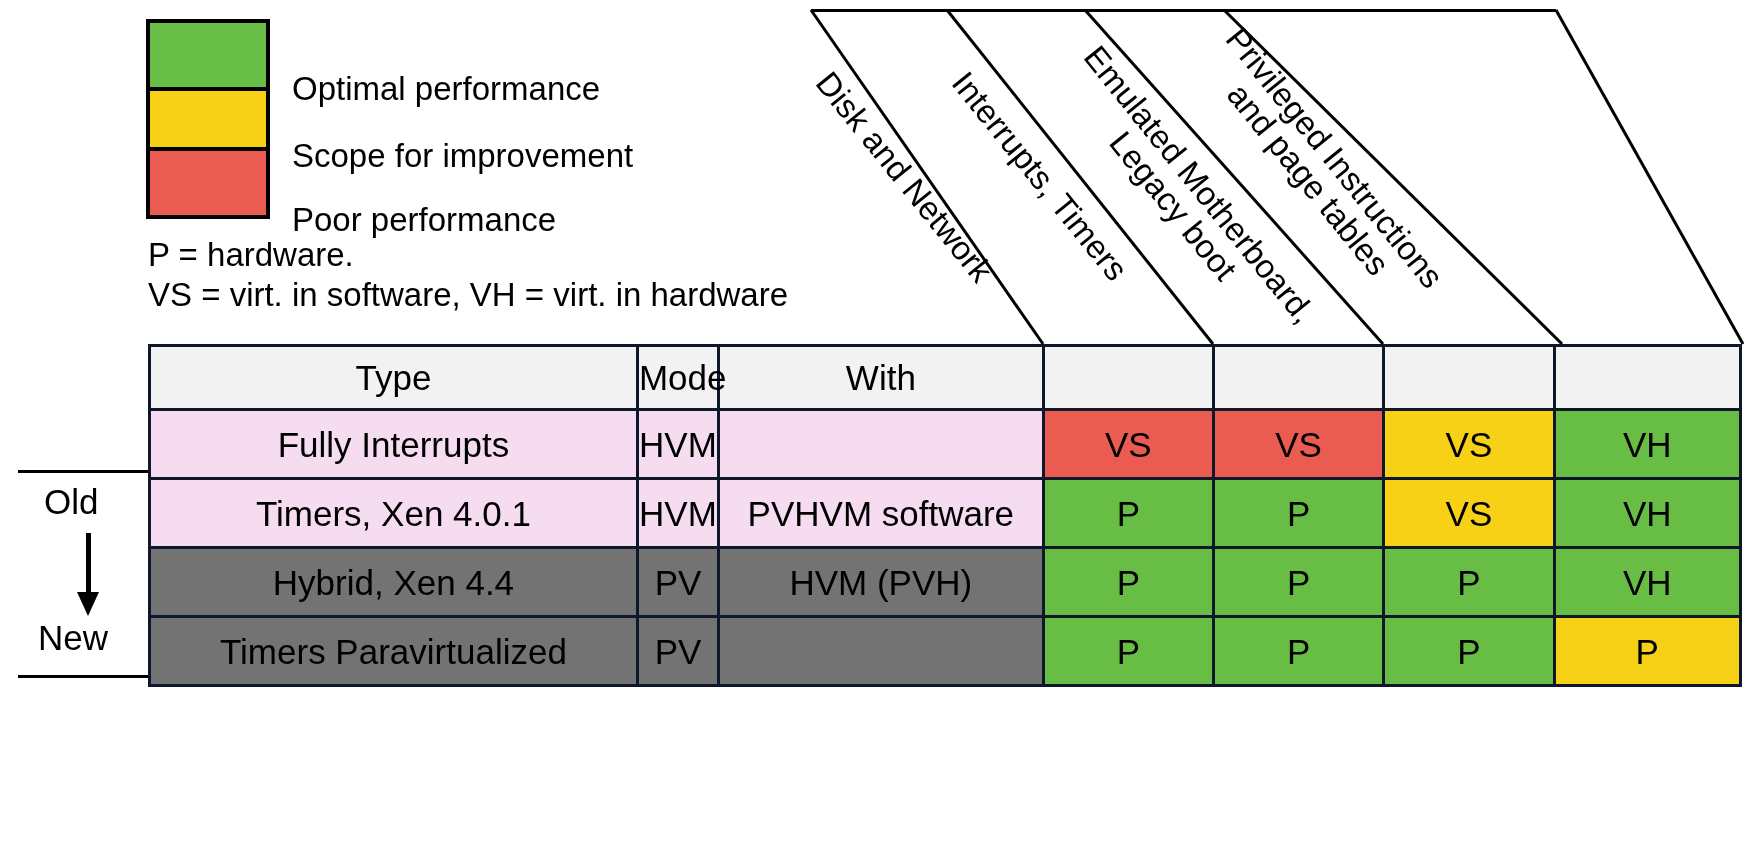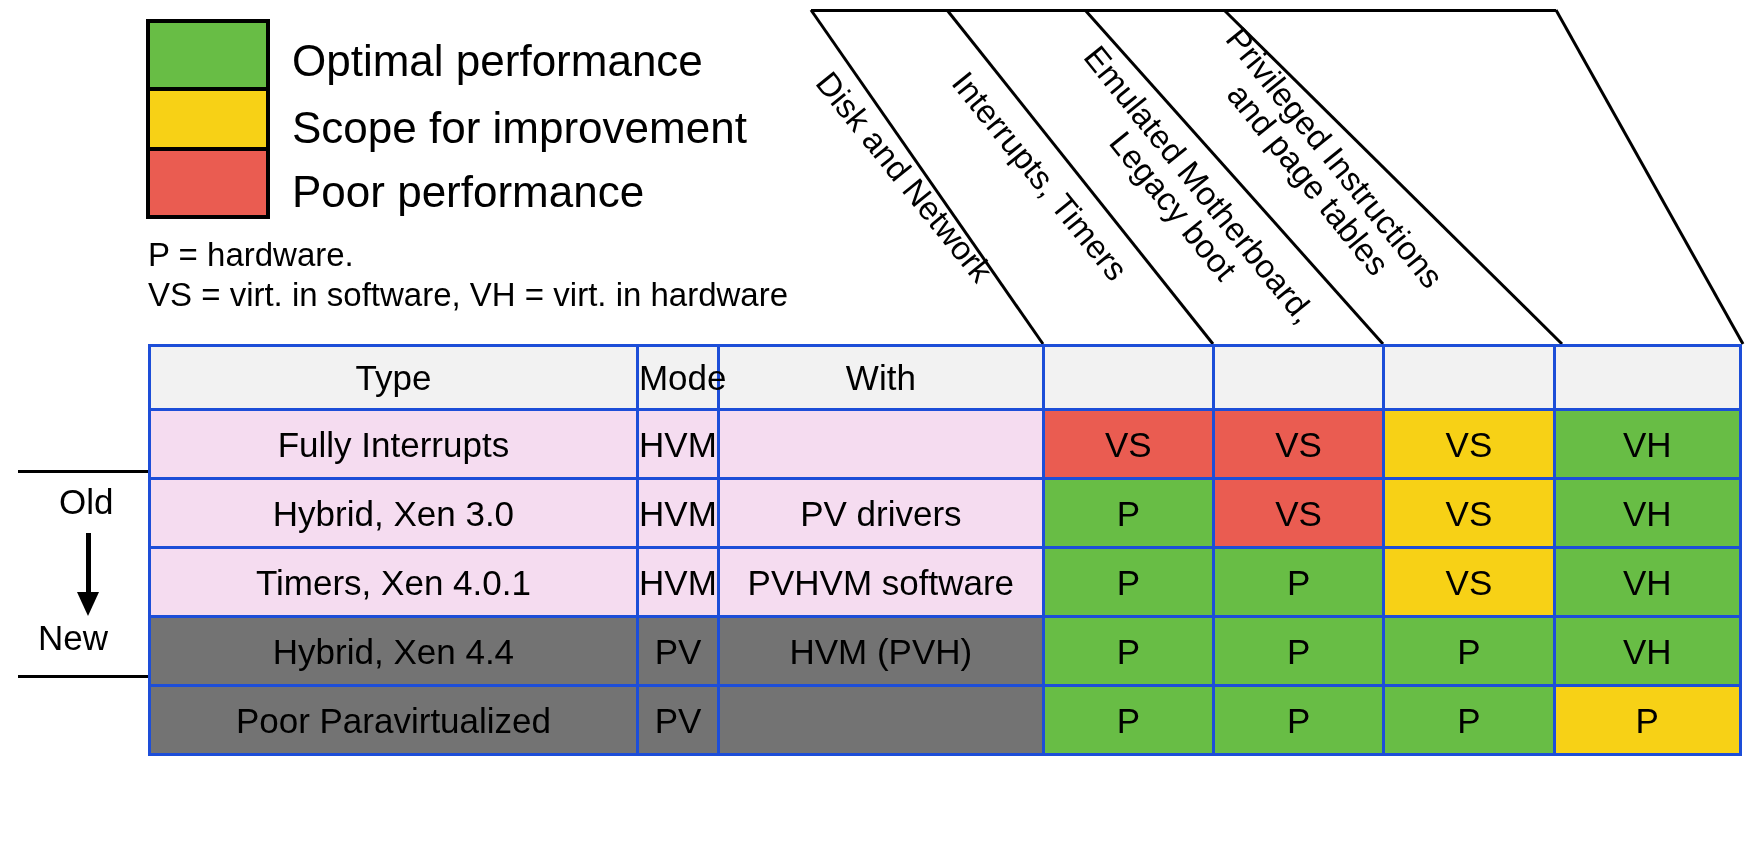--- a/index.html
+++ b/index.html
@@ -2,59 +2,59 @@
 <html><head>
 <meta charset="utf-8">
 <style>
   html,body{margin:0;padding:0;background:#fff;}
   body{width:1746px;height:842px;font-family:"Liberation Sans",sans-serif;color:#000;overflow:hidden;position:relative;}
 
   
   #legend{position:absolute;left:146px;top:19px;width:124px;height:200px;border:4px solid #000;box-sizing:border-box;}
   .legend-swatch{height:33.33%;box-sizing:border-box;}
   .legend-swatch.mid{border-top:4px solid #000;border-bottom:4px solid #000;}
-  .legend-label{position:absolute;left:292px;font-size:44px;line-height:1;white-space:nowrap;}
+  .legend-label{position:absolute;left:292px;font-size:33px;line-height:1;white-space:nowrap;margin-top:33px;}
   #lg0{top:39px;}
   #lg1{top:106px;text-align:center;}
   #lg2{top:170px;}
 
   
   .note{position:absolute;left:148px;font-size:33px;line-height:1;white-space:nowrap;}
   #note0{top:238px;}
   #note1{top:278px;}
 
   
   #diagband{position:absolute;left:0;top:0;width:1746px;height:345px;}
   #diagband svg{position:absolute;left:0;top:0;}
   .diaglabel{position:absolute;transform-origin:0 0;white-space:nowrap;font-size:33px;line-height:1.02;}
   .diaglabel .l2{display:block;}
 
   
   #tablewrap{position:absolute;left:148px;top:344px;width:1594px;}
   table{border-collapse:collapse;table-layout:fixed;width:1594px;}
-  td,th{border:3px solid #1d4ed8;font-weight:normal;padding:0;height:66px;text-align:center;font-size:35px;line-height:1;}
+  td,th{border:3px solid #0f172a;font-weight:normal;padding:0;height:66px;text-align:center;font-size:35px;line-height:1;}
   thead th{background:#f2f2f2;height:61px;}
   .c-type{width:487px;}
   .c-mode{width:81px;}
   .c-with{width:324px;}
   .c-m{width:170px;}
   .c-m.last{width:186px;}
   td.cell-type,td.cell-mode,td.cell-with{font-size:35px;}
   tr.pink td{background:#f5dcf0;}
   tr.blue td{background:#737373;}
   td.g{background:#68bd45 !important;}
   td.y{background:#f7d116 !important;}
   td.r{background:#ea5c51 !important;}
 
   
   #oldnew{position:absolute;left:0;top:0;width:160px;height:842px;}
   #oldnew .hline{position:absolute;left:18px;width:132px;height:3px;background:#000;}
   #hl-top{top:470px;}
   #hl-bot{top:675px;}
-  #lbl-old{position:absolute;left:44px;top:484px;font-size:35px;line-height:1;margin-left:15px;}
+  #lbl-old{position:absolute;left:44px;top:484px;font-size:35px;line-height:1;}
   #lbl-new{position:absolute;left:38px;top:620px;font-size:35px;line-height:1;}
   #arrow{position:absolute;left:86px;top:533px;width:5px;height:65px;background:#000;}
   #arrowhead{position:absolute;left:77px;top:592px;width:0;height:0;border-left:11px solid transparent;border-right:11px solid transparent;border-top:24px solid #000;}
 </style>
 </head>
 <body>
 
 <div id="legend">
   <div class="legend-swatch" id="sw0" style="background: rgb(104, 189, 69);"></div>
   <div class="legend-swatch mid" id="sw1" style="background: rgb(247, 209, 22);"></div>
@@ -133,48 +133,39 @@
         <tr class="pink">
           <td class="cell-type">Fully Interrupts</td>
           <td class="cell-mode">HVM</td>
           <td class="cell-with"></td>
           <td class="r">VS</td>
           <td class="r">VS</td>
           <td class="y">VS</td>
           <td class="g">VH</td>
         </tr>
         <tr class="pink">
-          <td class="cell-type">Hybrid, Xen 3.0</td>
-          <td class="cell-mode">HVM</td>
-          <td class="cell-with">PV drivers</td>
-          <td class="g">P</td>
-          <td class="r">VS</td>
-          <td class="y">VS</td>
-          <td class="g">VH</td>
-        </tr>
-        <tr class="pink">
           <td class="cell-type">Timers, Xen 4.0.1</td>
           <td class="cell-mode">HVM</td>
           <td class="cell-with">PVHVM software</td>
           <td class="g">P</td>
           <td class="g">P</td>
           <td class="y">VS</td>
           <td class="g">VH</td>
         </tr>
         <tr class="blue">
           <td class="cell-type">Hybrid, Xen 4.4</td>
           <td class="cell-mode">PV</td>
           <td class="cell-with">HVM (PVH)</td>
           <td class="g">P</td>
           <td class="g">P</td>
           <td class="g">P</td>
           <td class="g">VH</td>
         </tr>
         <tr class="blue">
-          <td class="cell-type">Poor Paravirtualized</td>
+          <td class="cell-type">Timers Paravirtualized</td>
           <td class="cell-mode">PV</td>
           <td class="cell-with"></td>
           <td class="g">P</td>
           <td class="g">P</td>
           <td class="g">P</td>
           <td class="y">P</td>
         </tr>
       </tbody>
   </table>
 </div>

